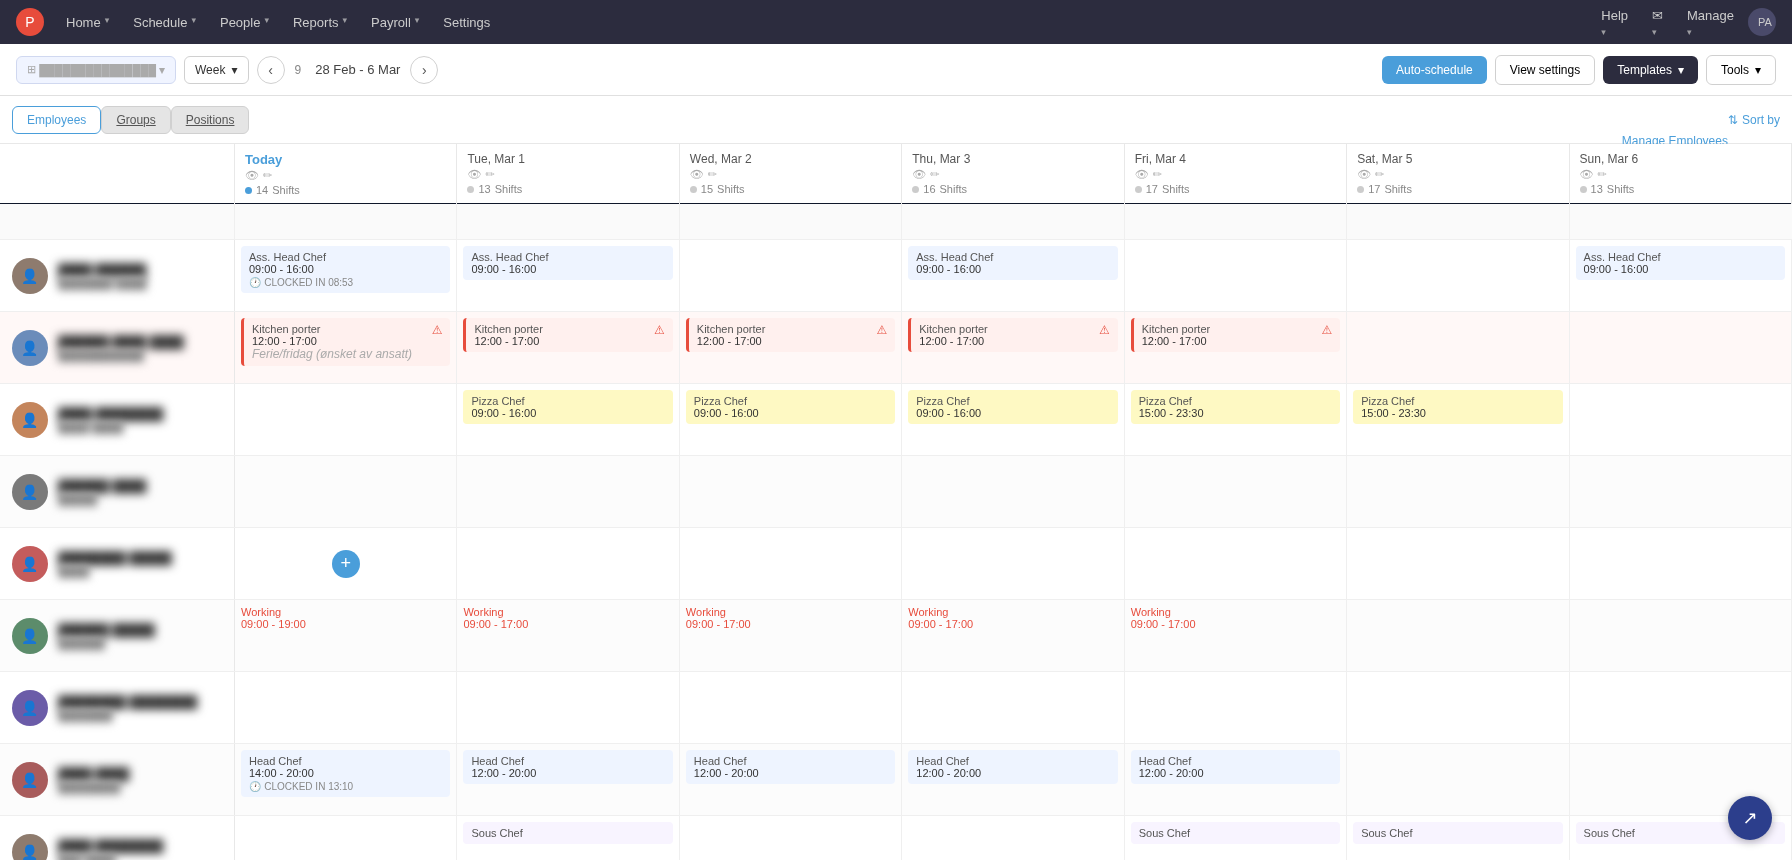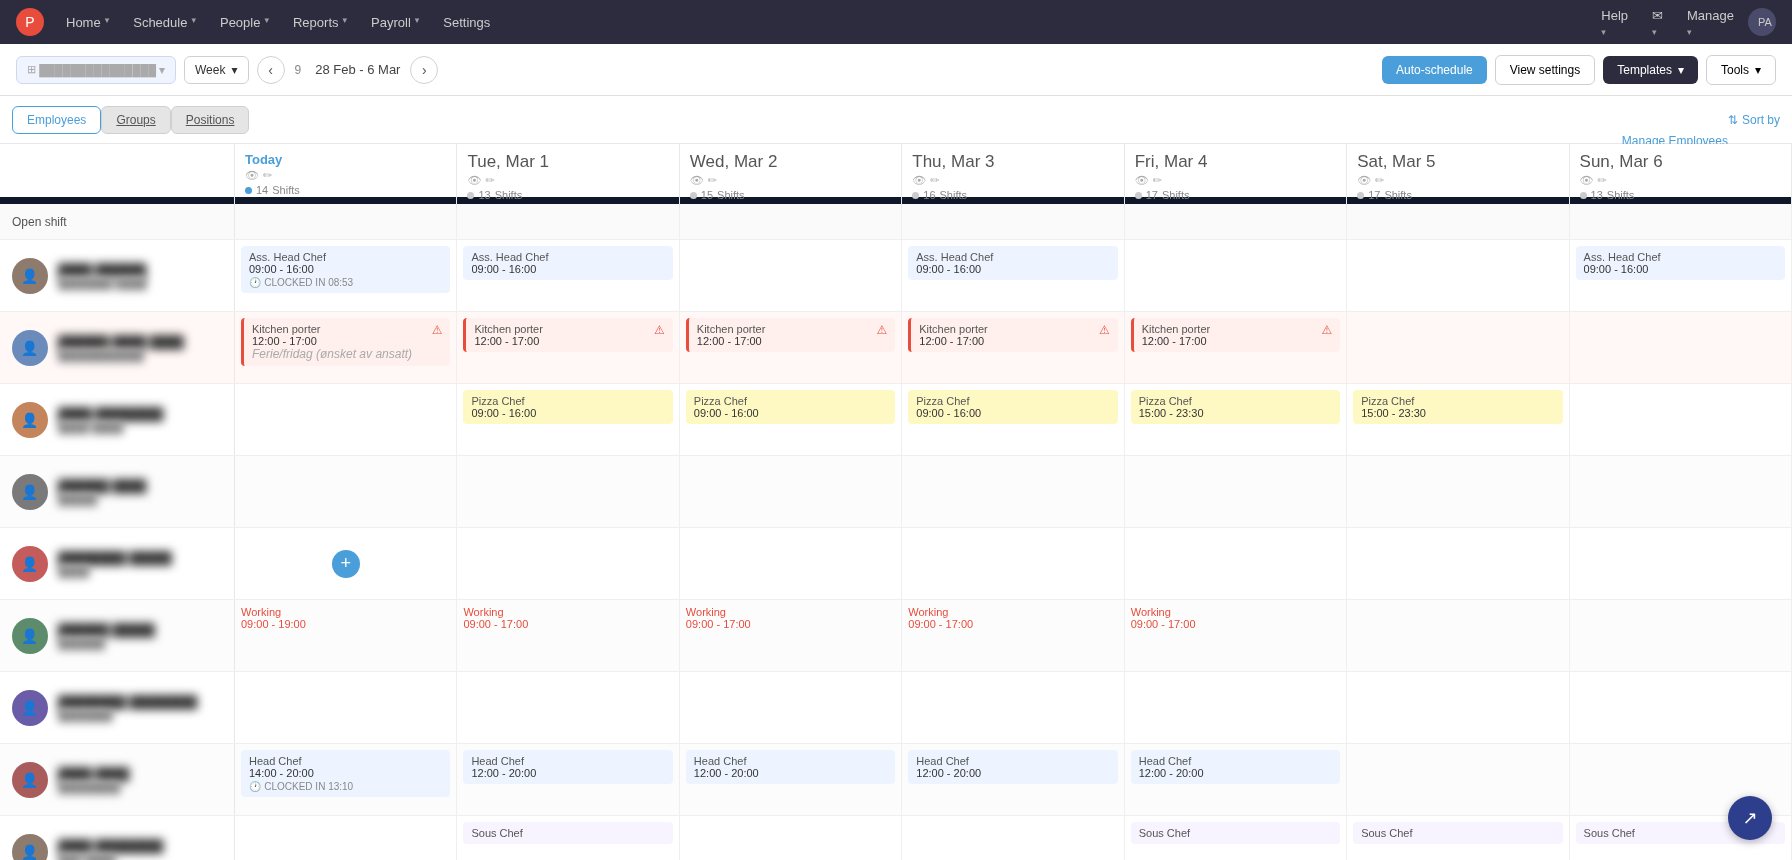--- a/index.html
+++ b/index.html
@@ -35,26 +35,26 @@
     .tab-btn.active { border-color: #4a9eda; color: #4a9eda; background: white; }
     .tab-btn.inactive { color: #555; background: #e5e5e5; border-color: #d0d0d0; text-decoration: underline; }
     .sub-spacer { flex: 1; }
     .manage-link { color: #4a9eda; font-size: 12px; cursor: pointer; text-decoration: none; margin-top: 42px; }
     .sort-btn { color: #4a9eda; font-size: 12px; cursor: pointer; display: flex; align-items: center; gap: 4px; }
 
     
     .schedule-container { display: flex; flex-direction: column; height: calc(860px - 44px - 52px - 48px); overflow-y: auto; background: #f5f5f5; }
 
     
-    .days-header { display: grid; grid-template-columns: 235px repeat(7, 1fr); background: white; border-bottom: 7px solid #0f172a; min-height: 60px; position: sticky; top: 0; z-index: 10; }
+    .days-header { display: grid; grid-template-columns: 235px repeat(7, 1fr); background: white; border-bottom: 1px solid #0f172a; min-height: 60px; position: sticky; top: 0; z-index: 10; }
     .day-header-empty { border-right: 1px solid #e8e8e8; }
     .day-header { padding: 8px 10px; border-right: 1px solid #e8e8e8; display: flex; flex-direction: column; gap: 2px; }
     .day-header-top { display: flex; align-items: center; gap: 6px; }
     .day-name-today { color: #4a9eda; font-weight: 600; font-size: 13px; }
-    .day-name { color: #555; font-size: 17px; }
+    .day-name { color: #555; font-size: 12px; }
     .day-icons { display: flex; gap: 4px; color: #aaa; font-size: 11px; }
     .shifts-count { display: flex; align-items: center; gap: 4px; font-size: 11px; color: #888; }
     .dot { width: 7px; height: 7px; border-radius: 50%; background: #ccc; display: inline-block; }
     .dot-blue { background: #4a9eda; }
 
     
     .open-shift-row { display: grid; grid-template-columns: 235px repeat(7, 1fr); background: #fafafa; min-height: 36px; border-bottom: 1px solid #efefef; }
     .open-shift-label { padding: 10px 12px; font-size: 12px; color: #555; font-weight: 500; border-right: 1px solid #e8e8e8; display: flex; align-items: center; }
     .open-shift-cell { border-right: 1px solid #efefef; }
 
@@ -255,21 +255,20 @@
         </div>
       <div class="day-icons">
         <span class="icon-eye">👁</span>
         <span class="icon-edit">✏</span>
       </div>
       <div class="shifts-count"><span class="dot"></span><span>13</span> Shifts</div>
     </div>
   </div>
 
   <div class="open-shift-row">
-    <div class="open-shift-label">Open shift</div>
     <div class="open-shift-cell"></div>
     <div class="open-shift-cell"></div>
     <div class="open-shift-cell"></div>
     <div class="open-shift-cell"></div>
     <div class="open-shift-cell"></div>
     <div class="open-shift-cell"></div>
     <div class="open-shift-cell"></div>
   </div>
 
   <div class="employee-row">

